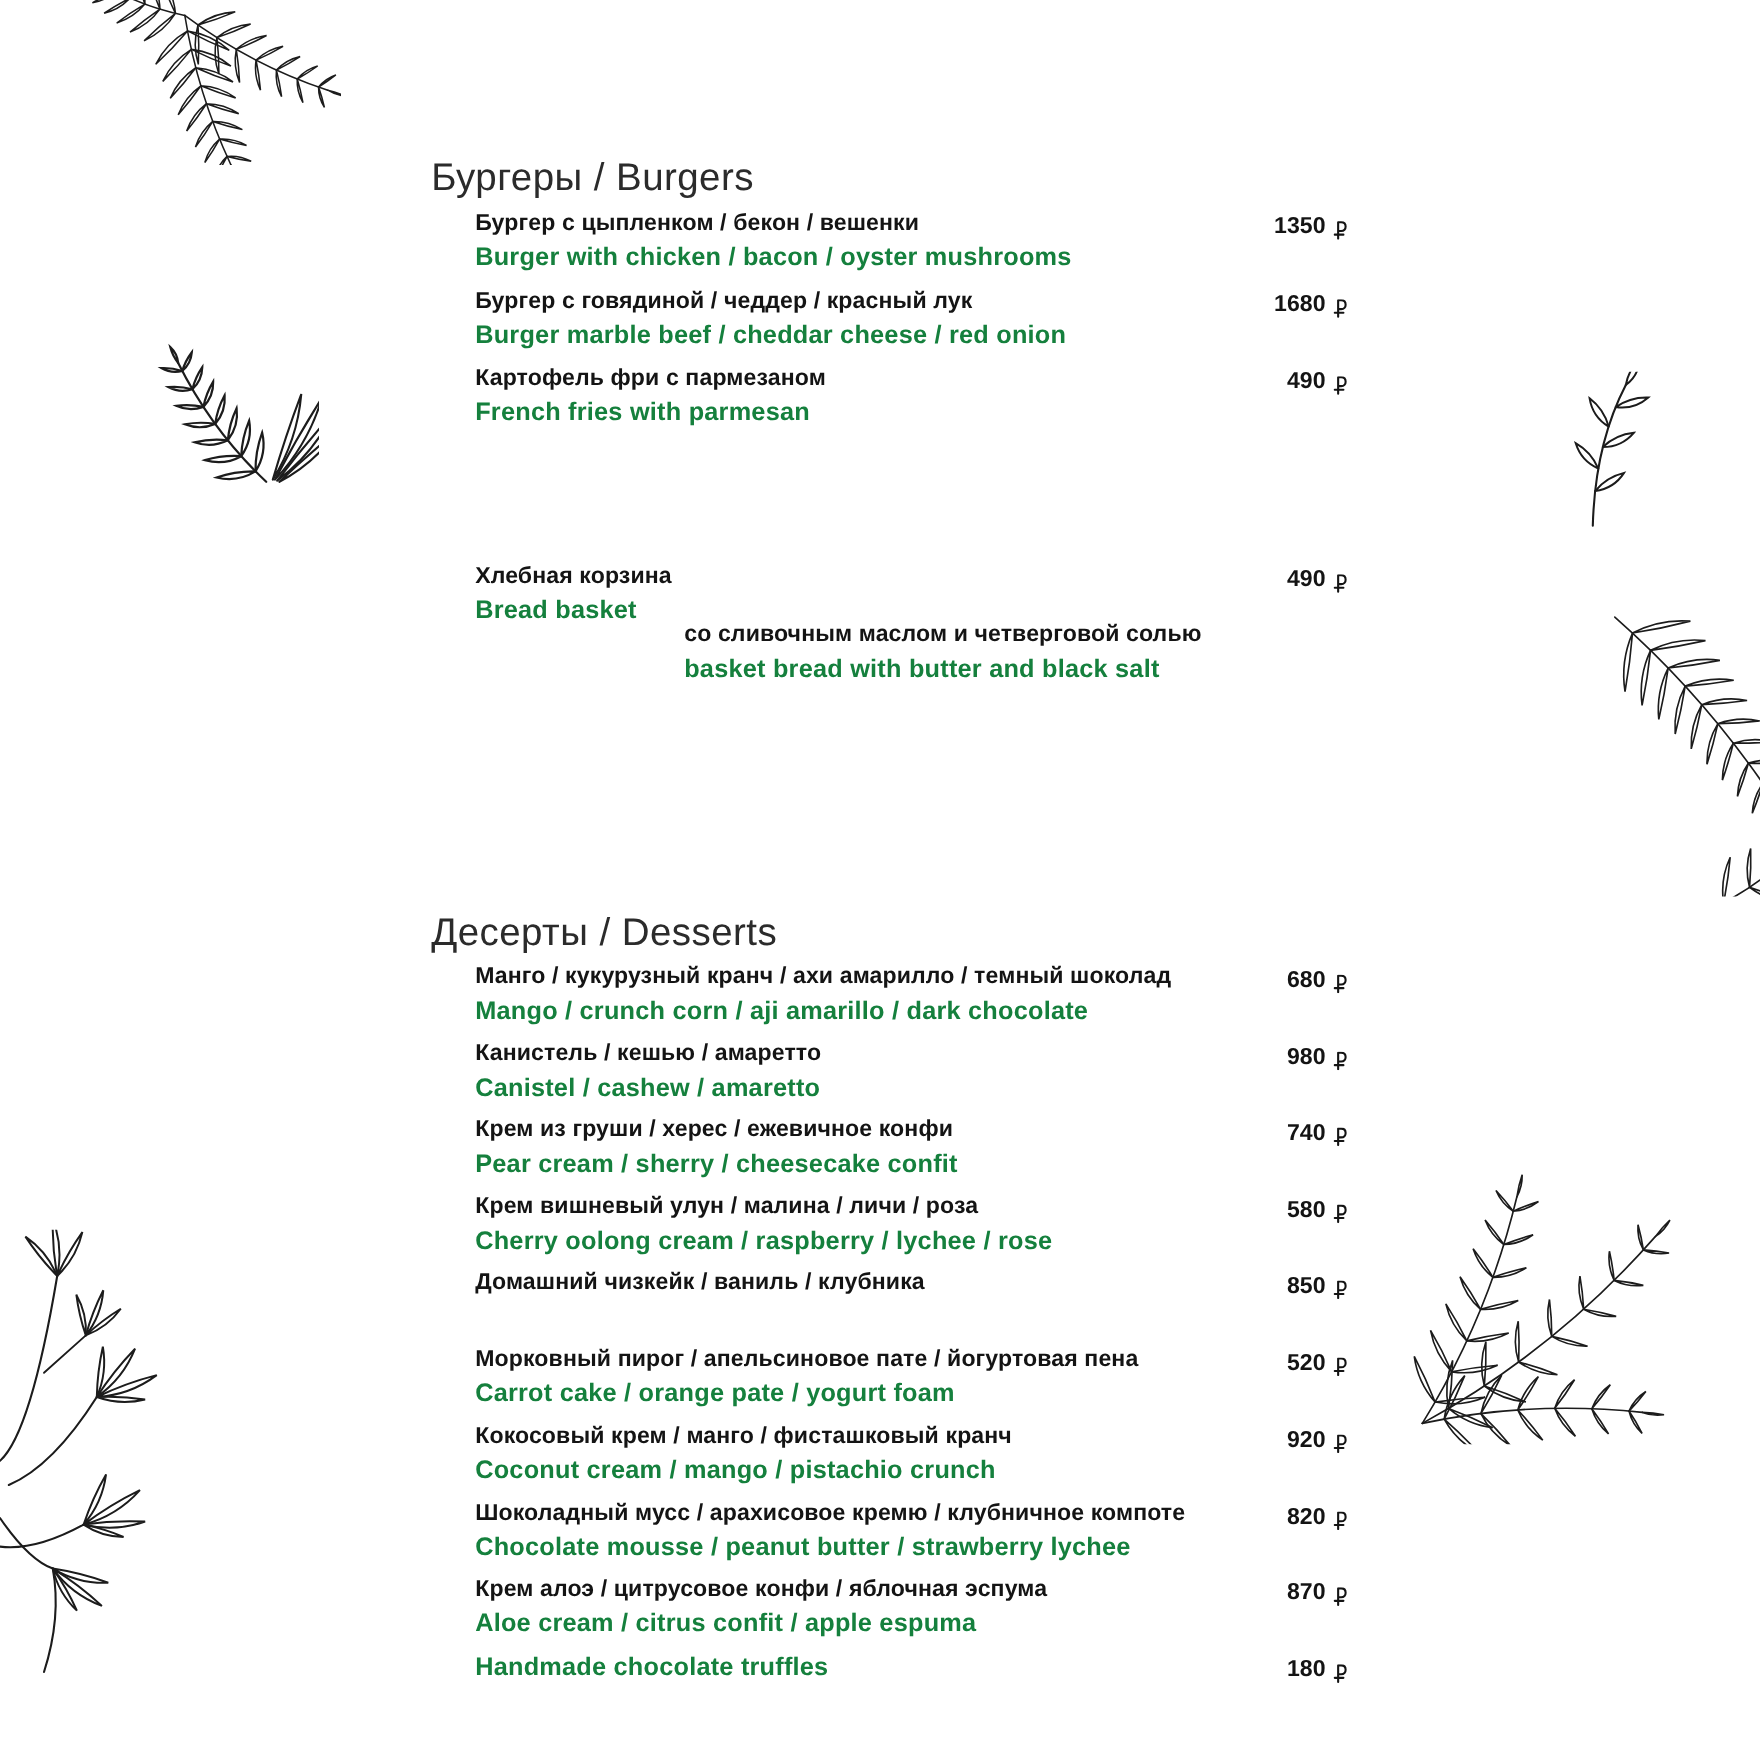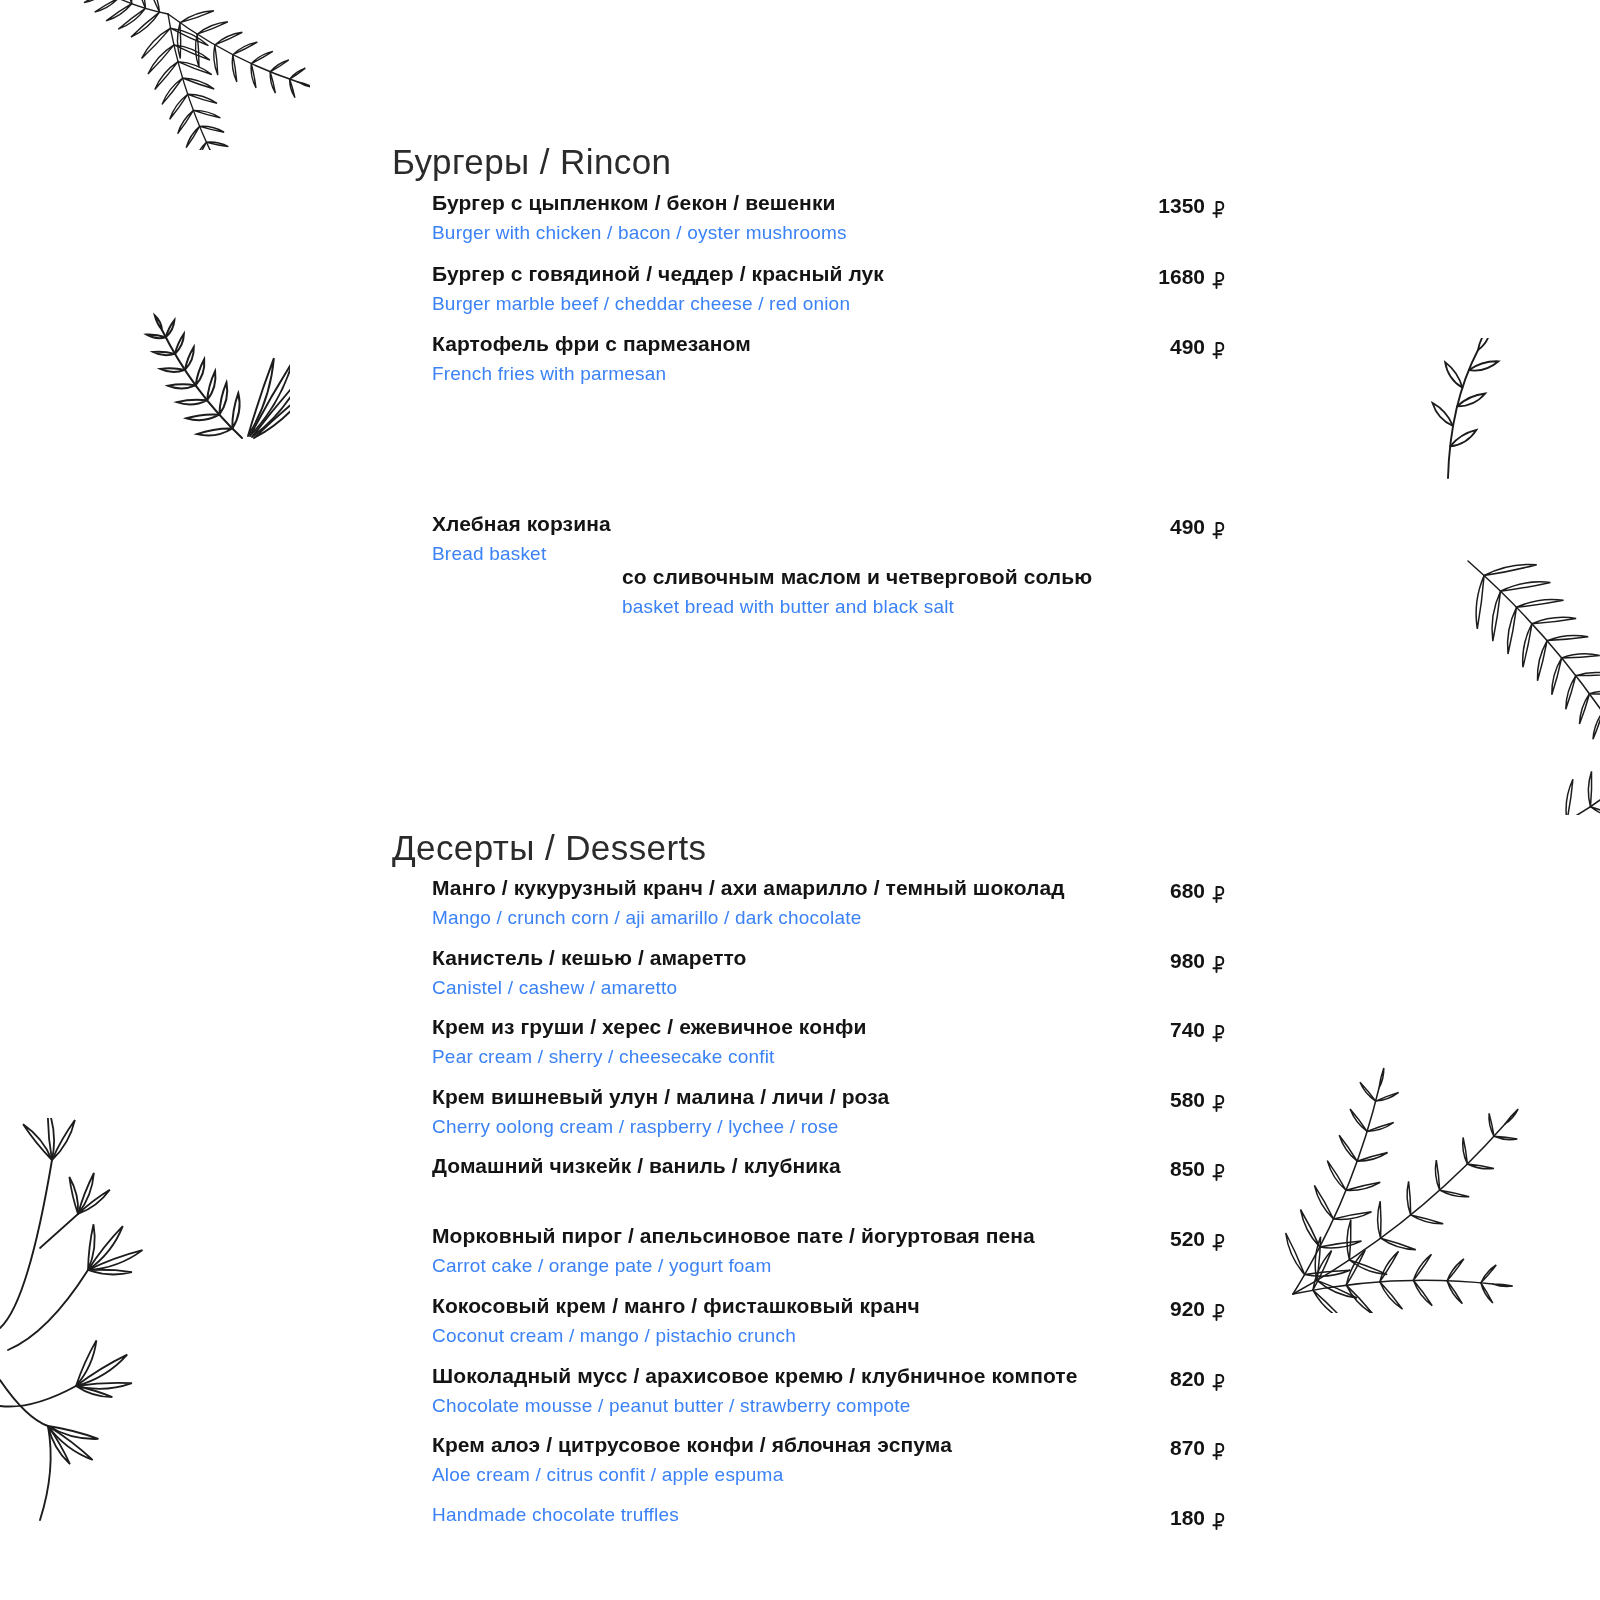--- a/index.html
+++ b/index.html
@@ -12,21 +12,21 @@
     position:absolute;left:392px;
     font-size:35px;font-weight:300;color:#2b2b2b;
     letter-spacing:.4px;line-height:46px;white-space:nowrap;
   }
   .row{position:absolute;left:392px;width:793px;margin-left:40px;}
   .row .name{
     font-size:21px;font-weight:700;color:#141414;
     line-height:30px;letter-spacing:.1px;white-space:nowrap;
   }
   .row .desc{
-    font-size:19px;font-weight:400;color:#3b82f6;
+    font-size:23px;font-weight:700;color:#15803d;
     line-height:28px;letter-spacing:.2px;margin-top:1px;white-space:nowrap;
   }
   .price{
     position:absolute;right:0;top:0;height:30px;
     display:flex;align-items:flex-end;gap:7px;
     font-size:21px;font-weight:700;color:#141414;
   }
   .rub{display:inline-flex;align-items:center;}
   .rub svg{display:block;}
   .opt-row{left:582px;width:603px;}
@@ -230,21 +230,21 @@
         <path d="M168.4 222.3 Q174.0 237.8 187.2 247.7 Q178.6 234.4 168.4 222.3" fill="none" stroke="#1c1c1c" stroke-width="1.5" stroke-linecap="round"></path>
         <path d="M168.4 222.3 Q178.2 209.9 186.4 196.3 Q173.5 206.6 168.4 222.3" fill="none" stroke="#1c1c1c" stroke-width="1.5" stroke-linecap="round"></path>
         <path d="M202.1 222.7 Q206.3 236.4 217.3 245.6 Q210.4 233.7 202.1 222.7" fill="none" stroke="#1c1c1c" stroke-width="1.5" stroke-linecap="round"></path>
         <path d="M202.1 222.7 Q211.2 212.3 218.9 200.9 Q207.3 209.2 202.1 222.7" fill="none" stroke="#1c1c1c" stroke-width="1.5" stroke-linecap="round"></path>
         <path d="M235.9 224.8 Q238.8 236.7 247.8 245.0 Q242.5 234.6 235.9 224.8" fill="none" stroke="#1c1c1c" stroke-width="1.5" stroke-linecap="round"></path>
         <path d="M235.9 224.8 Q244.1 216.4 251.2 207.0 Q240.9 213.6 235.9 224.8" fill="none" stroke="#1c1c1c" stroke-width="1.5" stroke-linecap="round"></path>
         <path d="M248.0 226.0 Q257.6 229.6 267.7 228.1 Q257.9 226.1 248.0 226.0" fill="none" stroke="#1c1c1c" stroke-width="1.5" stroke-linecap="round"></path>
       </svg>
     </div>
 
-  <h1 class="section-title" style="top:116px">Бургеры / Rincon</h1>
+  <h1 class="section-title" style="top:116px">Бургеры / Burgers</h1>
 
   <div class="row" style="top:188px">
     <div class="name">Бургер с цыпленком / бекон / вешенки</div>
     <div class="desc">Burger with chicken / bacon / oyster mushrooms</div>
     <div class="price">
       <span>1350</span>
       <span class="rub" aria-label="₽">
           <svg width="13" height="17" viewBox="0 0 13 17">
             <path d="M4.5 1 V16 M4.5 1 H7.2 C9.9 1 11.3 2.6 11.3 5 C11.3 7.4 9.9 9 7.2 9 H4.5 M1.4 12.3 H9.3" fill="none" stroke="#141414" stroke-width="1.9" stroke-linecap="round"></path>
           </svg>
@@ -384,21 +384,21 @@
       <span class="rub" aria-label="₽">
           <svg width="13" height="17" viewBox="0 0 13 17">
             <path d="M4.5 1 V16 M4.5 1 H7.2 C9.9 1 11.3 2.6 11.3 5 C11.3 7.4 9.9 9 7.2 9 H4.5 M1.4 12.3 H9.3" fill="none" stroke="#141414" stroke-width="1.9" stroke-linecap="round"></path>
           </svg>
         </span>
     </div>
   </div>
 
   <div class="row" style="top:1361px">
     <div class="name">Шоколадный мусс / арахисовое кремю / клубничное компоте</div>
-    <div class="desc">Chocolate mousse / peanut butter / strawberry compote</div>
+    <div class="desc">Chocolate mousse / peanut butter / strawberry lychee</div>
     <div class="price">
       <span>820</span>
       <span class="rub" aria-label="₽">
           <svg width="13" height="17" viewBox="0 0 13 17">
             <path d="M4.5 1 V16 M4.5 1 H7.2 C9.9 1 11.3 2.6 11.3 5 C11.3 7.4 9.9 9 7.2 9 H4.5 M1.4 12.3 H9.3" fill="none" stroke="#141414" stroke-width="1.9" stroke-linecap="round"></path>
           </svg>
         </span>
     </div>
   </div>
 

